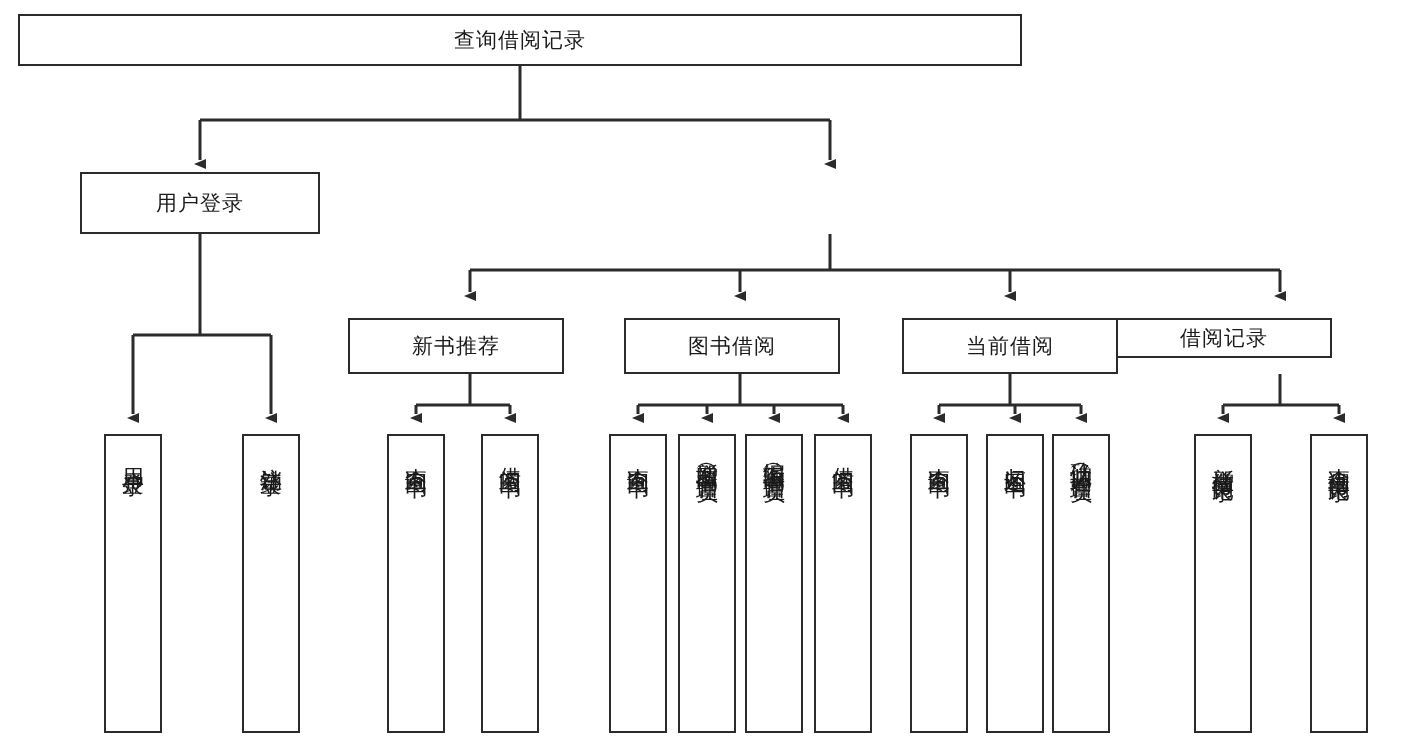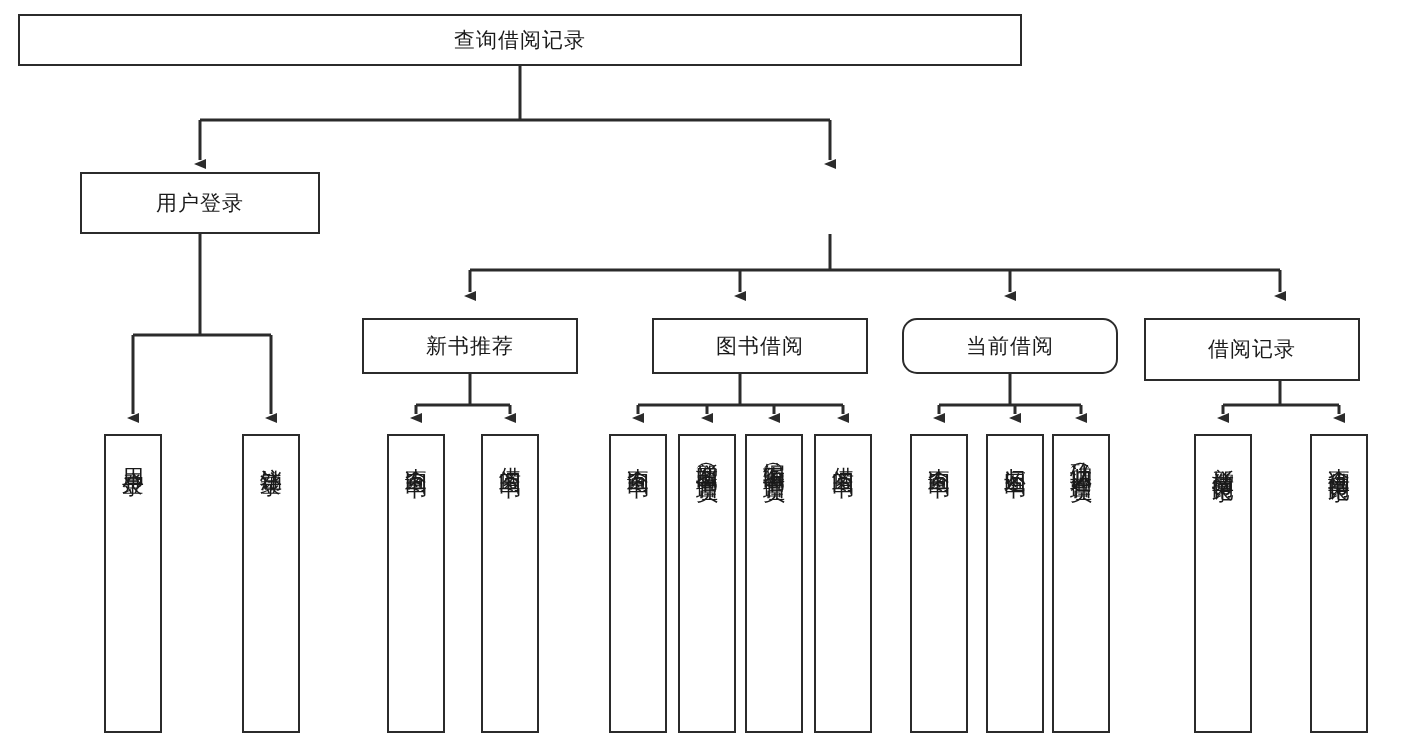--- a/index.html
+++ b/index.html
@@ -120,30 +120,30 @@
   </svg>
 
   <div class="node" style="left:18px; top:14px; width:1004px; height:52px;">
     <span class="label">查询借阅记录</span>
   </div>
 
   <div class="node" style="left:80px; top:172px; width:240px; height:62px;">
     <span class="label">用户登录</span>
   </div>
 
-  <div class="node" style="left:362px; top:318px; width:216px; height:56px;">
+  <div class="node" style="left:348px; top:318px; width:216px; height:56px;">
     <span class="label">新书推荐</span>
   </div>
-  <div class="node" style="left:652px; top:318px; width:216px; height:56px;">
+  <div class="node" style="left:624px; top:318px; width:216px; height:56px;">
     <span class="label">图书借阅</span>
   </div>
-  <div class="node" style="left:902px; top:318px; width:216px; height:56px;border-radius:15px;">
+  <div class="node" style="left:902px; top:318px; width:216px; height:56px;">
     <span class="label">当前借阅</span>
   </div>
-  <div class="node" style="left:1144px; top:318px; width:216px; height:63px;">
+  <div class="node" style="left:1116px; top:318px; width:216px; height:40px;">
     <span class="label">借阅记录</span>
   </div>
 
   <div class="node vertical" style="left:104px; top:434px; width:58px; height:299px;">
     <span class="label">用户登录</span>
   </div>
   <div class="node vertical" style="left:242px; top:434px; width:58px; height:299px;">
     <span class="label">注销登录</span>
   </div>
 

